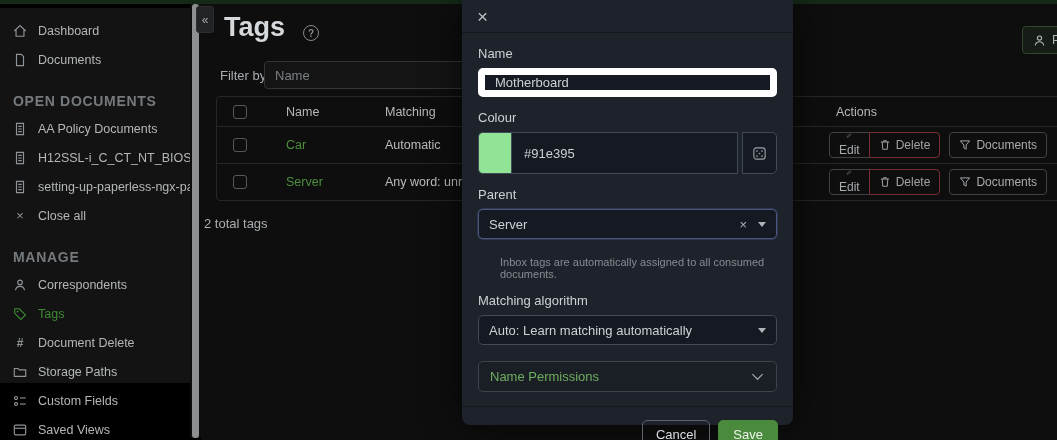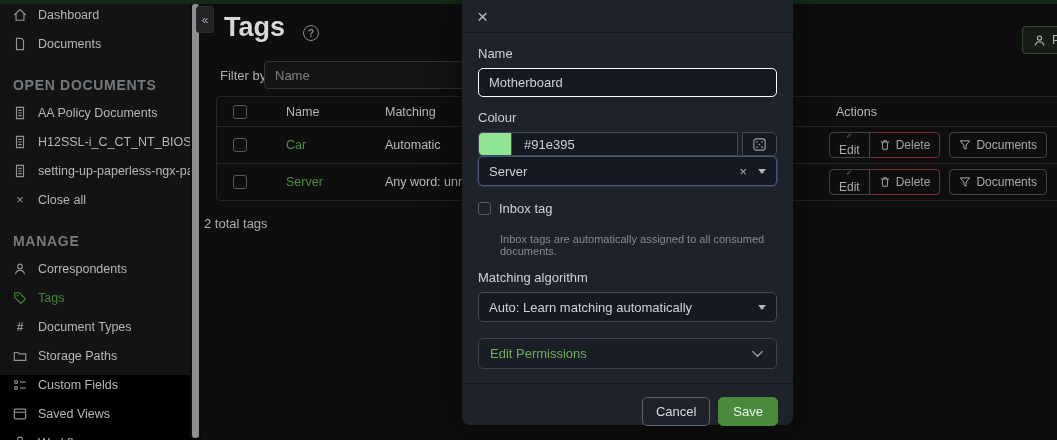--- a/index.html
+++ b/index.html
@@ -8,21 +8,21 @@
     width:1057px; height:440px; overflow:hidden; position:relative;
     font-family:"Liberation Sans","DejaVu Sans",sans-serif;
     color:#b9bcbd; font-size:13px;
   }
   svg { display:block; }
 
   
   .top-strip { position:absolute; left:0; top:0; width:1057px; height:4px; background:#142a17; z-index:3; }
 
   
-  .sidebar { position:absolute; left:0; top:0; width:190px; height:375px; background:#131313; z-index:1; }
+  .sidebar { position:absolute; left:0; top:8px; width:190px; height:375px; background:#131313; padding-top:8px; z-index:1; }
   .side-item { height:29px; display:flex; align-items:center; gap:11px; padding:0 13px; font-size:12.5px; color:#b4b7b9; cursor:pointer; white-space:nowrap; overflow:hidden; }
   .side-item .ic { width:14px; height:14px; color:#8f9498; flex:0 0 14px; }
   .side-item.active { color:#3f8a34; }
   .side-item.active .ic { color:#3f8a34; }
   .side-header { margin:19px 13px 5px; font-size:14px; letter-spacing:.7px; color:#757a7e; font-weight:700; }
   .xglyph { font-size:13px; color:#8f9498; width:14px; text-align:center; }
   .hashglyph { font-size:12px; color:#8f9498; width:14px; text-align:center; font-weight:700; }
 
   
   .divider { position:absolute; left:190px; top:4px; width:11px; height:434px; background:#0d0d0d; z-index:2; }
@@ -59,22 +59,22 @@
   .perm-btn .bic { width:13px; height:13px; }
 
   
   .modal { position:absolute; left:462px; top:0; width:331px; height:425px; background:#1e222a; z-index:5; border-radius:0 0 8px 8px; box-shadow:0 0 34px rgba(0,0,0,.65); }
   .m-header { height:33px; display:flex; align-items:center; justify-content:space-between; padding:0 15px; border-bottom:1px solid #14171b; }
   .m-title { font-size:17px; font-weight:700; color:#e4e7ea; }
   .m-close { background:none; border:none; color:#b8bcc0; font-size:19px; line-height:1; cursor:pointer; padding:0; font-family:inherit; }
   .m-body { padding:9px 16px 0; }
   .m-label { font-size:13px; color:#cdd1d5; margin:13px 0 7px; }
   .m-label.first { margin-top:4px; }
-  .m-input { width:100%; height:29px; background:#141922; border:1px solid #ffffff; border-radius:5px; color:#cdd1d5; font-size:13px; padding:0 10px; font-family:inherit; }
-  .colour-row { display:flex; height:24px; }
+  .m-input { width:100%; height:29px; background:#141922; border:7px solid #ffffff; border-radius:5px; color:#cdd1d5; font-size:13px; padding:0 10px; font-family:inherit; }
+  .colour-row { display:flex; height:42px; }
   .swatch { width:33px; border-radius:5px 0 0 5px; border:1px solid #424957; border-right:none; }
   .colour-input { flex:1; background:#141922; border:1px solid #424957; color:#cdd1d5; font-size:13px; padding:0 12px; border-radius:0; min-width:0; font-family:inherit; }
   .dice-btn { width:35px; background:#141922; border:1px solid #424957; border-left:1px solid #424957; border-radius:0 5px 5px 0; color:#9ba0a6; display:flex; align-items:center; justify-content:center; cursor:pointer; margin-left:4px; }
   .select { height:30px; background:#141922; border:1px solid #424957; border-radius:5px; display:flex; align-items:center; padding:0 10px; font-size:13px; color:#cdd1d5; cursor:pointer; }
   .select.focused { border-color:#4a5680; box-shadow:0 0 0 1px rgba(74,86,128,.4); }
   .select .grow { flex:1; }
   .clear-x { color:#b0b4b8; font-size:13px; margin-right:11px; cursor:pointer; }
   .caret { width:0; height:0; border-left:4px solid transparent; border-right:4px solid transparent; border-top:5px solid #b0b4b8; }
   .inbox-row { display:flex; align-items:center; gap:8px; margin-top:15px; }
   .inbox-label { font-size:13px; color:#cdd1d5; }
@@ -142,21 +142,21 @@
   </div>
   <div class="side-item active">
     <svg class="ic" viewBox="0 0 16 16" fill="none" stroke="currentColor" stroke-width="1.3">
         <path d="M2 2h5.2l7 7-5.2 5.2-7-7z"></path>
         <circle cx="5.2" cy="5.2" r="1" fill="currentColor" stroke="none"></circle>
       </svg>
     <span>Tags</span>
   </div>
   <div class="side-item">
     <span class="hashglyph">#</span>
-    <span>Document Types</span>
+    <span>Document Delete</span>
   </div>
   <div class="side-item">
     <svg class="ic" viewBox="0 0 16 16" fill="none" stroke="currentColor" stroke-width="1.3">
         <path d="M1.5 4h4.2l1.5 1.6h7.3V13h-13z"></path>
       </svg>
     <span>Storage Paths</span>
   </div>
   <div class="side-item">
     <svg class="ic" viewBox="0 0 16 16" fill="none" stroke="currentColor" stroke-width="1.3">
         <circle cx="3.5" cy="4.5" r="1.7"></circle>
@@ -300,40 +300,37 @@
             <rect x="2" y="2" width="12" height="12" rx="2.5"></rect>
             <circle cx="5.3" cy="5.3" r="0.9" fill="currentColor" stroke="none"></circle>
             <circle cx="10.7" cy="5.3" r="0.9" fill="currentColor" stroke="none"></circle>
             <circle cx="8" cy="8" r="0.9" fill="currentColor" stroke="none"></circle>
             <circle cx="5.3" cy="10.7" r="0.9" fill="currentColor" stroke="none"></circle>
             <circle cx="10.7" cy="10.7" r="0.9" fill="currentColor" stroke="none"></circle>
           </svg>
       </button>
     </div>
 
+    <div class="m-label">Parent</div>
     <div class="select focused">
       <span class="grow">Server</span>
       <span class="clear-x">×</span>
       <span class="caret"></span>
     </div>
 
-    <div class="inbox-row">
-      <span class="cb" style="width:13px;height:13px;"></span>
-      <span class="inbox-label">Inbox tag</span>
-    </div>
     <div class="hint">Inbox tags are automatically assigned to all consumed documents.</div>
 
     <div class="m-label">Matching algorithm</div>
     <div class="select">
       <span class="grow">Auto: Learn matching automatically</span>
       <span class="caret"></span>
     </div>
 
     <div class="perms-box">
-      <span class="perms-label">Edit Permissions</span>
+      <span class="perms-label">Name Permissions</span>
       <svg class="chev" viewBox="0 0 16 16" fill="none" stroke="currentColor" stroke-width="1.4">
           <path d="M2.5 5.5 8 11l5.5-5.5"></path>
         </svg>
     </div>
   </div>
 
   <div class="m-footer">
     <button class="btn-cancel">Cancel</button>
     <button class="btn-save">Save</button>
   </div>

